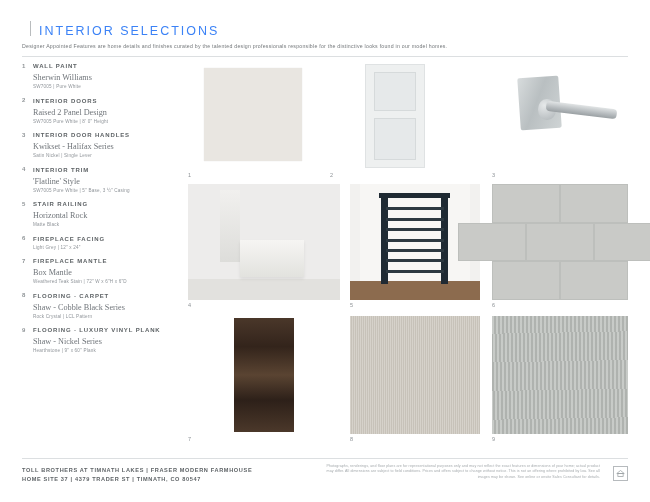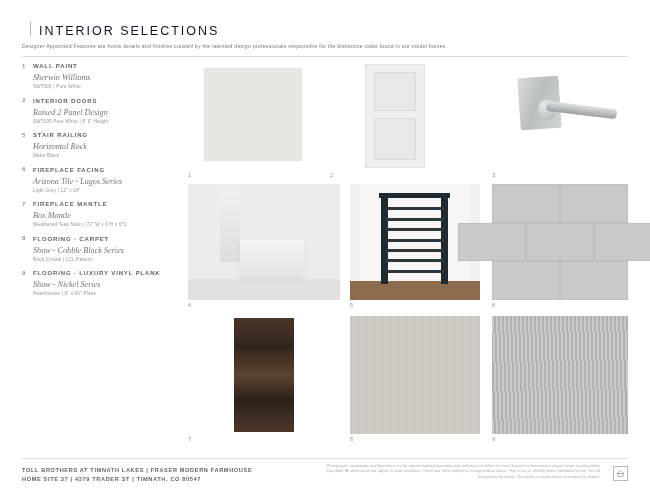--- a/index.html
+++ b/index.html
@@ -47,21 +47,21 @@
     height: 15px;
     background: #b9bcbe;
     margin: 0 8px;
     position: relative;
     top: 1px;
   }
   .title-sub {
     font-family: "Liberation Sans", sans-serif;
     font-size: 12.5px;
     letter-spacing: 2.0px;
-    color: #0f172a;
+    color: #3b82f6;
   }
   .subtitle {
     margin-top: 5px;
     font-size: 5.2px;
     letter-spacing: 0.25px;
     color: #74787b;
   }
   .header-rule {
     position: absolute;
     left: 22px;
@@ -96,21 +96,20 @@
     letter-spacing: 0.85px;
     color: #5e6366;
     line-height: 9px;
   }
   .legend-name {
     font-family: "Liberation Serif", serif;
     font-size: 8.2px;
     color: #70757a;
     line-height: 11px;
     margin-top: 1px;
-    font-style: italic;
   }
   .legend-desc {
     font-size: 4.6px;
     letter-spacing: 0.2px;
     color: #90959a;
     line-height: 7px;
   }
   .cell { position: absolute; }
   .cell-num {
     position: absolute;
@@ -346,36 +345,51 @@
 
     <div class="legend-item">
       <div class="legend-num">2</div>
       <div class="legend-body">
         <div class="legend-cat">INTERIOR DOORS</div>
         <div class="legend-name">Raised 2 Panel Design</div>
         <div class="legend-desc">SW7005 Pure White | 8' 0" Height</div>
       </div>
     </div>
 
-
+    <div class="legend-item">
+      <div class="legend-num">3</div>
+      <div class="legend-body">
+        <div class="legend-cat">INTERIOR DOOR HANDLES</div>
+        <div class="legend-name">Kwikset - Halifax Series</div>
+        <div class="legend-desc">Satin Nickel | Single Lever</div>
+      </div>
+    </div>
+
+    <div class="legend-item">
+      <div class="legend-num">4</div>
+      <div class="legend-body">
+        <div class="legend-cat">INTERIOR TRIM</div>
+        <div class="legend-name">'Flatline' Style</div>
+        <div class="legend-desc">SW7005 Pure White | 5" Base, 3 ½" Casing</div>
+      </div>
+    </div>
 
     <div class="legend-item">
       <div class="legend-num">5</div>
       <div class="legend-body">
         <div class="legend-cat">STAIR RAILING</div>
         <div class="legend-name">Horizontal Rock</div>
         <div class="legend-desc">Matte Black</div>
       </div>
     </div>
 
     <div class="legend-item">
       <div class="legend-num">6</div>
       <div class="legend-body">
         <div class="legend-cat">FIREPLACE FACING</div>
-        <div class="legend-name">Arizona Tile - Lagos Series</div>
         <div class="legend-desc">Light Grey | 12" x 24"</div>
       </div>
     </div>
 
     <div class="legend-item">
       <div class="legend-num">7</div>
       <div class="legend-body">
         <div class="legend-cat">FIREPLACE MANTLE</div>
         <div class="legend-name">Box Mantle</div>
         <div class="legend-desc">Weathered Teak Stain | 72" W x 6"H x 6"D</div>

